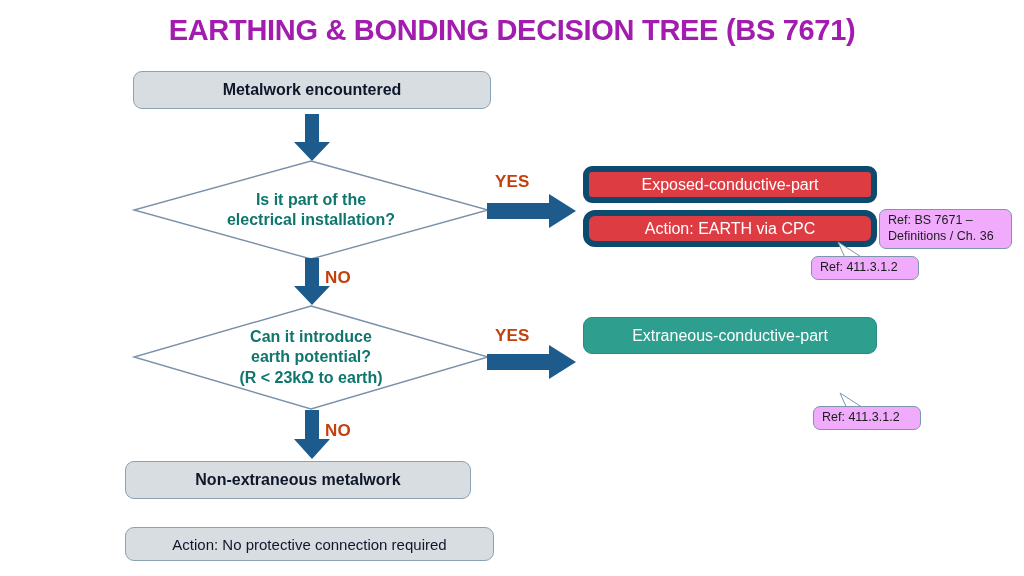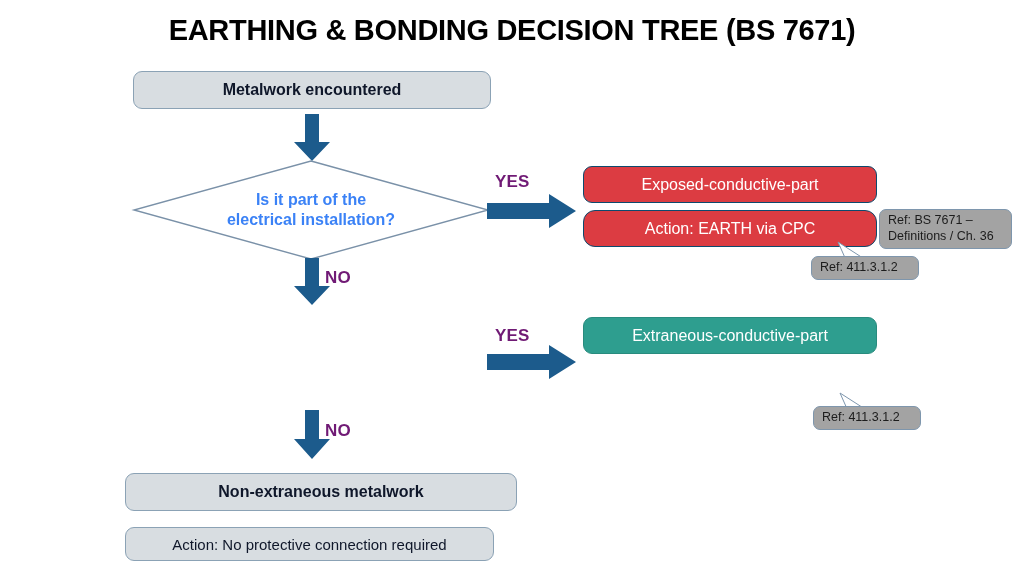--- a/index.html
+++ b/index.html
@@ -19,21 +19,21 @@
   
   #title {
     position: absolute;
     left: 0;
     top: 14px;
     width: 1024px;
     text-align: center;
     font-size: 29px;
     font-weight: bold;
     letter-spacing: -0.3px;
-    color: #000000;
+    color: #a21caf;
   }
 
   
   .node {
     position: absolute;
     box-sizing: border-box;
     display: flex;
     align-items: center;
     justify-content: center;
     text-align: center;
@@ -46,21 +46,21 @@
     color: #0f172a;
     font-weight: bold;
   }
   .gray-box.sub {
     font-weight: normal;
     font-size: 15px;
   }
 
   .red-box {
     background: #dc3c42;
-    border: 1px solid #0c4a6e;
+    border: 6px solid #0c4a6e;
     border-radius: 9px;
     color: #ffffff;
   }
   .teal-box {
     background: #2e9e8f;
     border: 1px solid #298b7e;
     border-radius: 9px;
     color: #ffffff;
   }
 
@@ -80,45 +80,45 @@
     top: 0;
     width: 100%;
     height: 100%;
     display: flex;
     flex-direction: column;
     align-items: center;
     justify-content: center;
     text-align: left;
     font-size: 16px;
     font-weight: bold;
-    color: #3b82f6;
+    color: #0f766e;
     line-height: 1.28;
   }
   .diamond-label span { display: block; }
 
   
   .arrow {
     position: absolute;
   }
   .arrow svg { display: block; overflow: visible; }
 
   .edge-label {
     position: absolute;
     font-size: 17px;
     font-weight: bold;
-    color: #701a75;
+    color: #c2410c;
     letter-spacing: 0.2px;
     text-align: center;
   }
 
   
   .callout {
     position: absolute;
     box-sizing: border-box;
-    background: #a3a3a3;
+    background: #f0abfc;
     border: 1px solid #7e96ad;
     border-radius: 7px;
     color: #1c1c1c;
     font-size: 12.5px;
     line-height: 1.25;
     padding: 4px 8px;
     display: flex;
     align-items: center;
   }
   .callout-tail {
@@ -184,20 +184,30 @@
 
   <div class="callout-tail" style="left:836px; top:242px;">
     <svg width="40" height="22" viewBox="0 0 40 22">
       <path d="M2,0 L30,18 L10,18 Z" fill="#ffffff" stroke="#7e96ad" stroke-width="1"></path>
     </svg>
   </div>
   <div class="callout" style="left:811px; top:256px; width:108px; height:24px;">
     <span>Ref: 411.3.1.2</span>
   </div>
 
+  <div class="diamond-wrap" style="left:133px; top:305px; width:356px; height:105px;">
+    <svg width="356" height="105" viewBox="0 0 356 105">
+      <polygon points="178,1 355,52 178,104 1,52" fill="#ffffff" stroke="#7a91a8" stroke-width="1.4"></polygon>
+    </svg>
+    <div class="diamond-label">
+      <span>Can it introduce</span>
+      <span>earth potential?</span>
+      <span>(R &lt; 23kΩ to earth)</span>
+    </div>
+  </div>
 
   <div class="edge-label" style="left:495px; top:326px;">YES</div>
   <div class="arrow" style="left:487px; top:344px;">
     <svg width="90" height="36" viewBox="0 0 90 36">
       <path d="M0,10 L62,10 L62,1 L89,18 L62,35 L62,26 L0,26 Z" fill="#1c5b8c"></path>
     </svg>
   </div>
 
   <div class="arrow" style="left:292px; top:410px;">
     <svg width="40" height="50" viewBox="0 0 40 50">
@@ -213,21 +223,21 @@
 
   <div class="callout-tail" style="left:838px; top:393px;">
     <svg width="40" height="22" viewBox="0 0 40 22">
       <path d="M2,0 L30,18 L10,18 Z" fill="#ffffff" stroke="#7e96ad" stroke-width="1"></path>
     </svg>
   </div>
   <div class="callout" style="left:813px; top:406px; width:108px; height:24px;">
     <span>Ref: 411.3.1.2</span>
   </div>
 
-  <div class="node gray-box" style="left:125px; top:461px; width:392px; height:38px; font-size:16px;margin-top:12px;">
+  <div class="node gray-box" style="left:125px; top:461px; width:346px; height:38px; font-size:16px;">
     <span>Non-extraneous metalwork</span>
   </div>
 
   <div class="node gray-box sub" style="left:125px; top:527px; width:369px; height:34px;">
     <span>Action: No protective connection required</span>
   </div>
 
 </div>
 
 </body></html>

